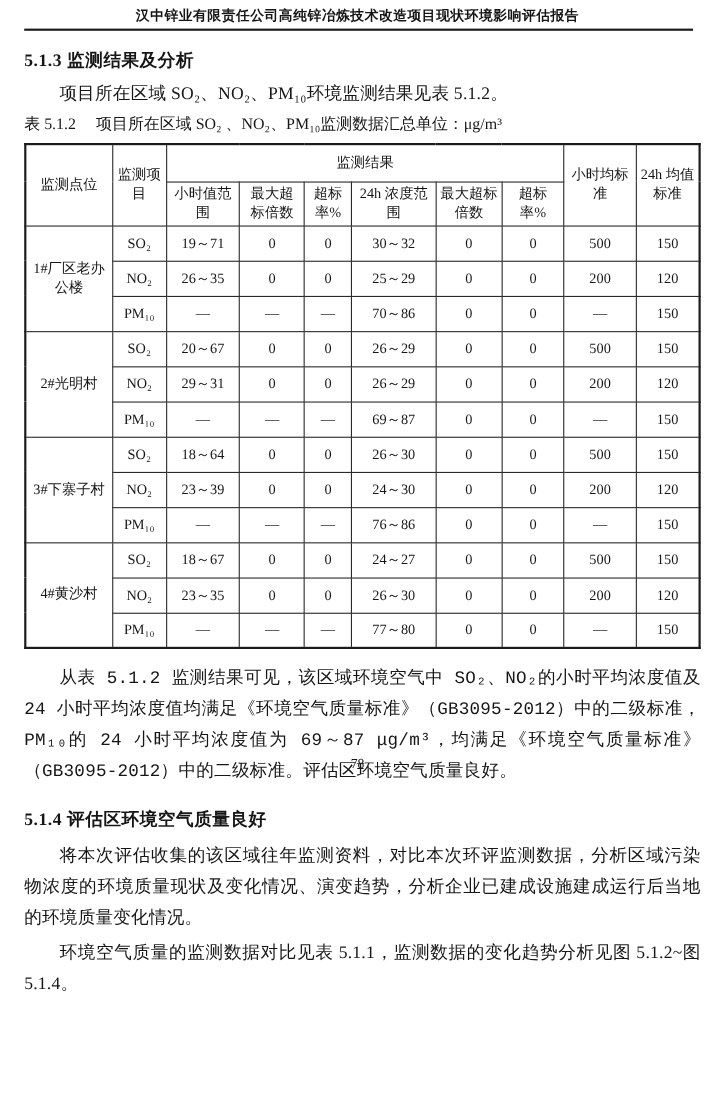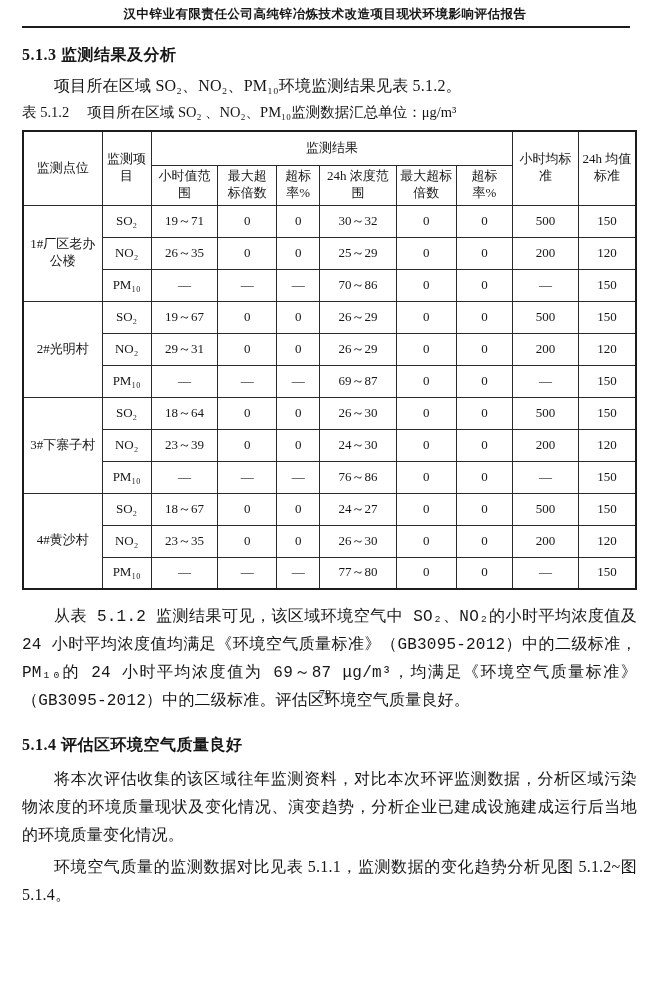--- a/index.html
+++ b/index.html
@@ -158,21 +158,21 @@
           <td>70～86</td>
           <td>0</td>
           <td>0</td>
           <td>—</td>
           <td>150</td>
         </tr>
 
         <tr>
           <td rowspan="3">2#光明村</td>
           <td>SO₂</td>
-          <td>19～67</td>
+          <td>20～67</td>
           <td>0</td>
           <td>0</td>
           <td>26～29</td>
           <td>0</td>
           <td>0</td>
           <td>500</td>
           <td>150</td>
         </tr>
         <tr>
           <td>NO₂</td>

